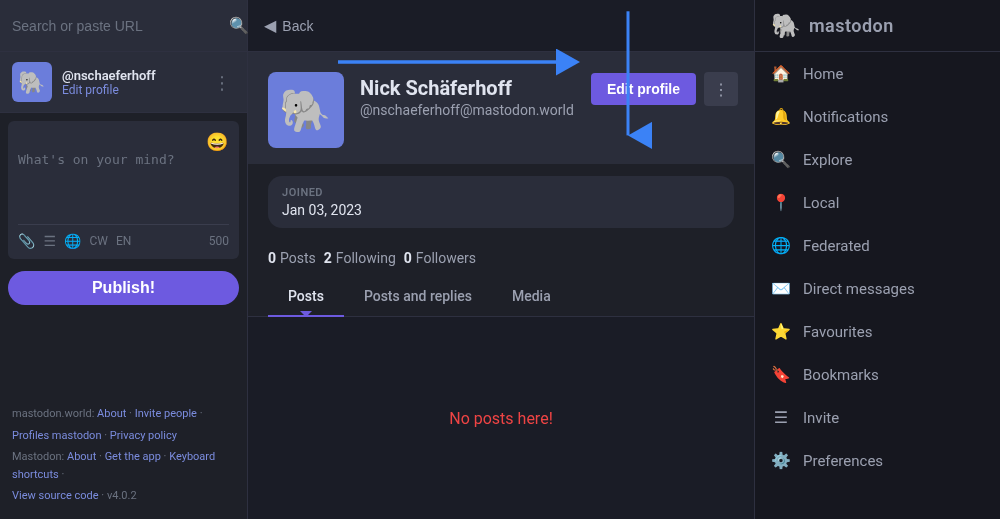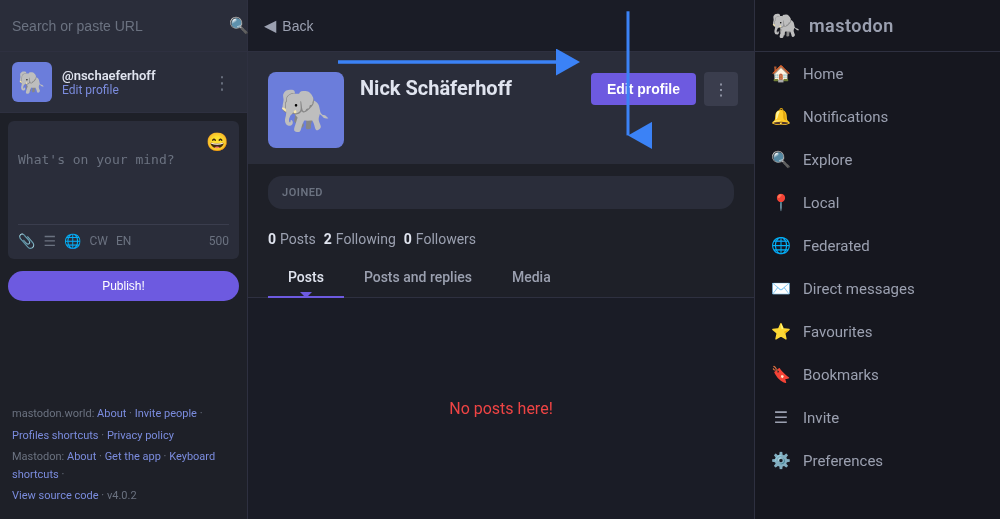--- a/index.html
+++ b/index.html
@@ -152,22 +152,22 @@
       font-size: 12px;
       cursor: pointer;
     }
 
     .publish-btn {
       background: #6d5ae0;
       color: #fff;
       border: none;
       border-radius: 20px;
       padding: 8px 20px;
-      font-size: 12px;
-      font-weight: 400;
+      font-size: 16px;
+      font-weight: 700;
       cursor: pointer;
       margin: 4px 8px;
       display: block;
     }
 
     
     .sidebar-footer {
       margin-top: auto;
       padding: 10px 12px;
       font-size: 11px;
@@ -484,21 +484,21 @@
 
   <button class="publish-btn">Publish!</button>
 
   <div class="sidebar-footer">
     <div class="footer-section">
       <span>mastodon.world:</span>
       <a>About</a> ·
       <a>Invite people</a> ·
     </div>
     <div class="footer-section">
-      <a>Profiles shortcuts</a> ·
+      <a>Profiles mastodon</a> ·
       <a>Privacy policy</a>
     </div>
     <div class="footer-section">
       <span>Mastodon:</span>
       <a>About</a> ·
       <a>Get the app</a> ·
       <a>Keyboard shortcuts</a> ·
     </div>
     <div class="footer-section">
       <a>View source code</a> ·
@@ -515,29 +515,31 @@
       <span>Back</span>
     </button>
   </div>
 
   <div class="profile-header">
     <div class="profile-avatar-large">
       <span>🐘</span>
     </div>
     <div class="profile-details">
       <div class="profile-display-name">Nick Schäferhoff</div>
+      <div class="profile-username">@nschaeferhoff@mastodon.world</div>
     </div>
     <div class="profile-actions">
       <button class="edit-profile-btn">Edit profile</button>
       <button class="more-btn">⋮</button>
     </div>
   </div>
 
   <div class="joined-section">
     <div class="joined-label">JOINED</div>
+    <div class="joined-date">Jan 03, 2023</div>
   </div>
 
   <div class="stats-row">
     <div class="stat-item">
       <span class="stat-count">0</span>
       <span class="stat-label">Posts</span>
     </div>
     <div class="stat-item">
       <span class="stat-count">2</span>
       <span class="stat-label">Following</span>

